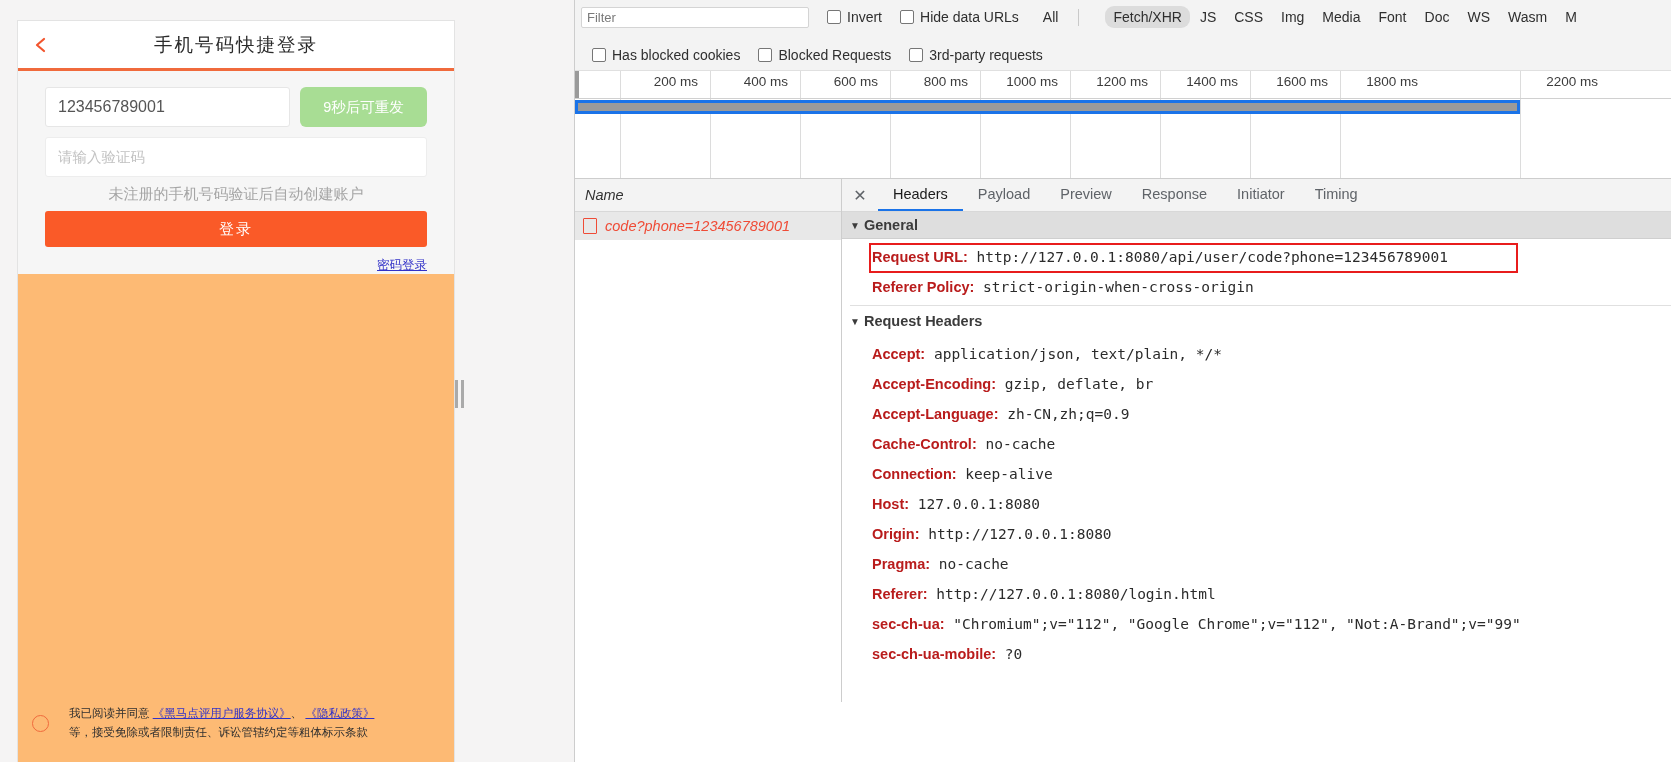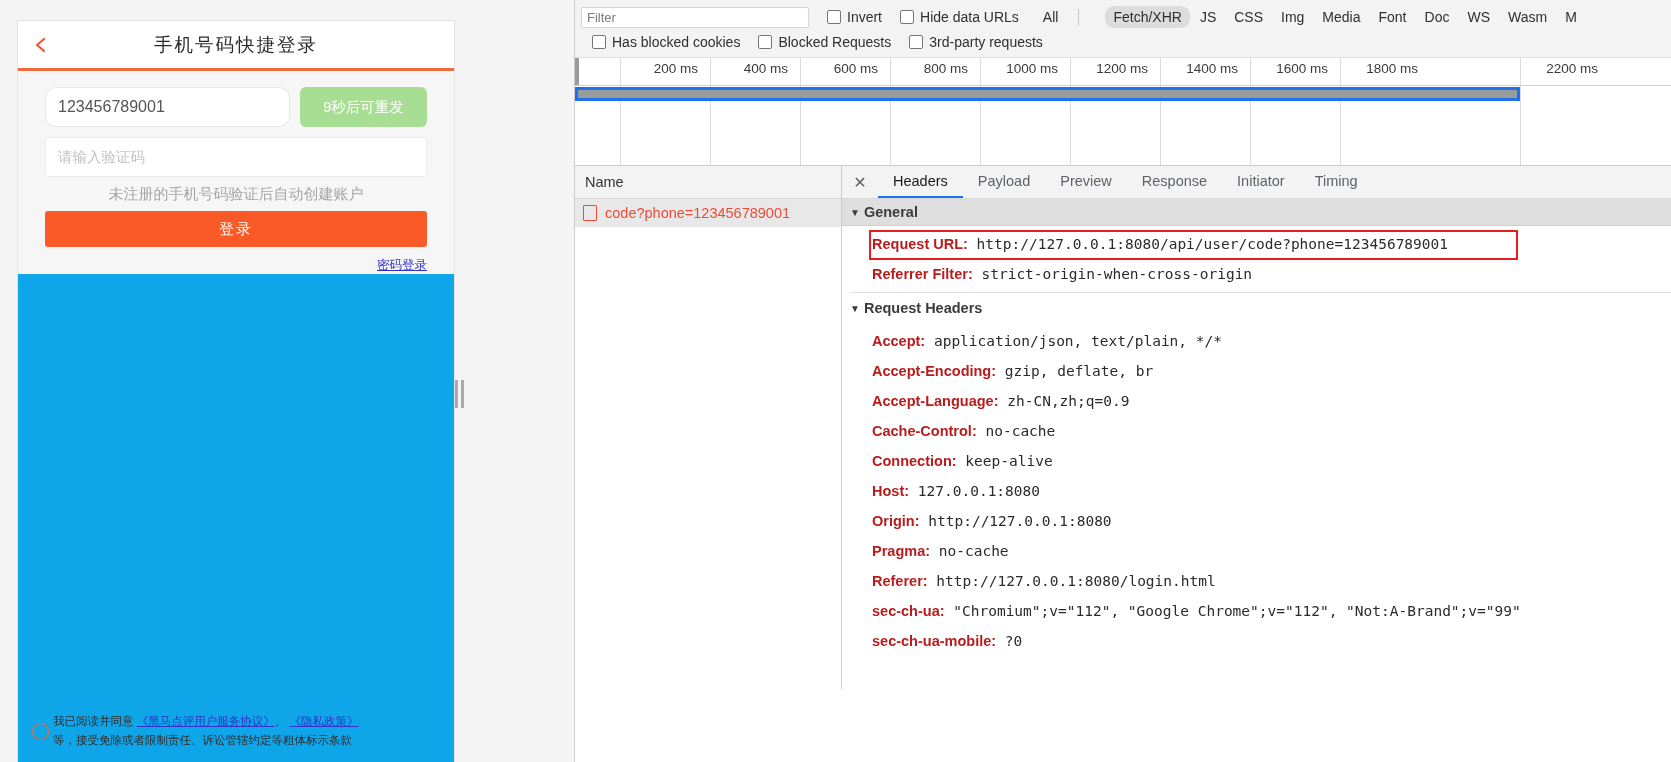--- a/index.html
+++ b/index.html
@@ -13,21 +13,21 @@
   #root { position: relative; width: 1671px; height: 762px; }
 
   
   #left-pane {
     position: absolute; left: 0; top: 0; width: 574px; height: 762px;
     background: #f5f4f4;
     overflow: hidden;
   }
   .phone-frame {
     position: absolute; left: 17px; top: 20px; width: 438px; height: 742px;
-    background: #0ea5e9;
+    background: #fdba74;
     border-left: 1px solid #e3e3e3;
     border-right: 1px solid #e3e3e3;
     border-top: 1px solid #e3e3e3;
     overflow: hidden;
   }
   .login-header {
     position: relative;
     height: 50px;
     background: #ffffff;
     border-bottom: 3px solid #f06a3c;
@@ -41,21 +41,21 @@
   }
   .back-chevron svg { display:block; }
   .login-title {
     font-size: 18.5px; color: #2b2b2b; letter-spacing: 2px; font-weight: 400;
   }
   .login-body { padding: 16px 27px 0 27px; background: #f6f6f6; }
   .row-phone { display: flex; gap: 10px; }
   .phone-input {
     flex: 0 0 245px; height: 40px;
     border: 1px solid #e6e6e6; background: #ffffff;
-    border-radius: 11px;
+    border-radius: 3px;
     padding: 0 12px;
     font-size: 16px; color: #555;
     font-family: "Liberation Sans", sans-serif;
     outline: none;
   }
   .resend-btn {
     flex: 1 1 auto; height: 40px;
     background: #a8dd94; color: #ffffff;
     border: none; border-radius: 6px;
     font-size: 14.5px;
@@ -79,23 +79,23 @@
     border: none; border-radius: 3px;
     font-size: 15px; letter-spacing: 2px;
     font-family: "Liberation Sans", sans-serif;
     cursor: pointer;
   }
   .pwd-login-row { text-align: right; margin-top: 8px; }
   .pwd-login-link {
     font-size: 12.5px; color: #3232c8; text-decoration: underline; cursor: pointer;
   }
   .agree-block {
-    position: absolute; left: 0; bottom: 12px; width: 100%;
+    position: absolute; left: 0; bottom: 20px; width: 100%;
     padding: 0 14px 0 14px;
-    display: flex; align-items: center; gap: 4px;
+    display: flex; align-items: center; gap: 20px;
   }
   .agree-radio {
     flex: 0 0 auto;
     width: 17px; height: 17px; border-radius: 50%;
     border: 1.6px solid #f06a3c; background: transparent;
     cursor: pointer;
   }
   .agree-text {
     font-size: 11.5px; line-height: 19px; color: #2f2f2f;
   }
@@ -137,21 +137,21 @@
   .chk {
     width: 14px; height: 14px; border: 1.3px solid #767676;
     border-radius: 2px; background: #fff; flex: 0 0 auto;
   }
   .sep-v { width: 1px; height: 17px; background: #c9c9c9; margin: 0 10px; flex:0 0 auto; }
   .type-chip {
     font-size: 14px; color: #2f2f2f; padding: 3px 8px; border-radius: 9px;
     cursor: pointer; white-space: nowrap; margin-right: 2px;
   }
   .type-chip.sel { background: #dcdcdc; margin-left: 16px; }
-  .filter-row2 { display: flex; align-items: center; height: 24px; padding: 0 6px; }
+  .filter-row2 { display: flex; align-items: center; height: 24px; padding: 0 6px; margin-top: 13px; }
   .filter-row2 .chk-wrap:first-child { margin-left: 11px; }
 
   
   .overview {
     height: 108px; background: #ffffff; position: relative;
     border-bottom: 1px solid #cdcdcd;
     overflow: hidden;
   }
   .ov-ruler {
     position: absolute; left: 0; top: 0; width: 100%; height: 108px;
@@ -174,21 +174,21 @@
     position: absolute; left: 0px; top: 29px; height: 14px;
     background: #9a9a9a;
     border: 3px solid #1a73e8;
     box-sizing: border-box;
   }
 
   
   .main-split { display: flex; height: 523px; }
   .req-list {
     width: 267px; flex: 0 0 267px; background: #ffffff;
-    border-right: 1px solid #cdcdcd; overflow: hidden;
+    border-right: 1px solid #cdcdcd; overflow: hidden; font-style: italic;
   }
   .req-head {
     height: 33px; background: #f3f3f3;
     border-bottom: 1px solid #d8d8d8;
     display: flex; align-items: center;
     padding-left: 10px;
     font-size: 14.5px; color: #333;
   }
   .req-row {
     height: 28px; display: flex; align-items: center; gap: 8px;
@@ -406,21 +406,21 @@
           <div class="hdr-section-title">
             <span class="tri">▼</span>
             <span>General</span>
           </div>
           <div class="hdr-list">
             <div class="hdr-row">
               <span class="hdr-key">Request URL:</span>
               <span class="hdr-val">http://127.0.0.1:8080/api/user/code?phone=123456789001</span>
             </div>
             <div class="hdr-row">
-              <span class="hdr-key">Referrer Filter:</span>
+              <span class="hdr-key">Referer Policy:</span>
               <span class="hdr-val">strict-origin-when-cross-origin</span>
             </div>
           </div>
           <div class="redbox" style="left:27px;top:31px;width:649px;height:30px;"></div>
           <div class="hdr-sep"></div>
         </div>
 
         <div>
           <div class="hdr-section-title" style="background:transparent;border-bottom:none;height:30px;">
             <span class="tri">▼</span>

